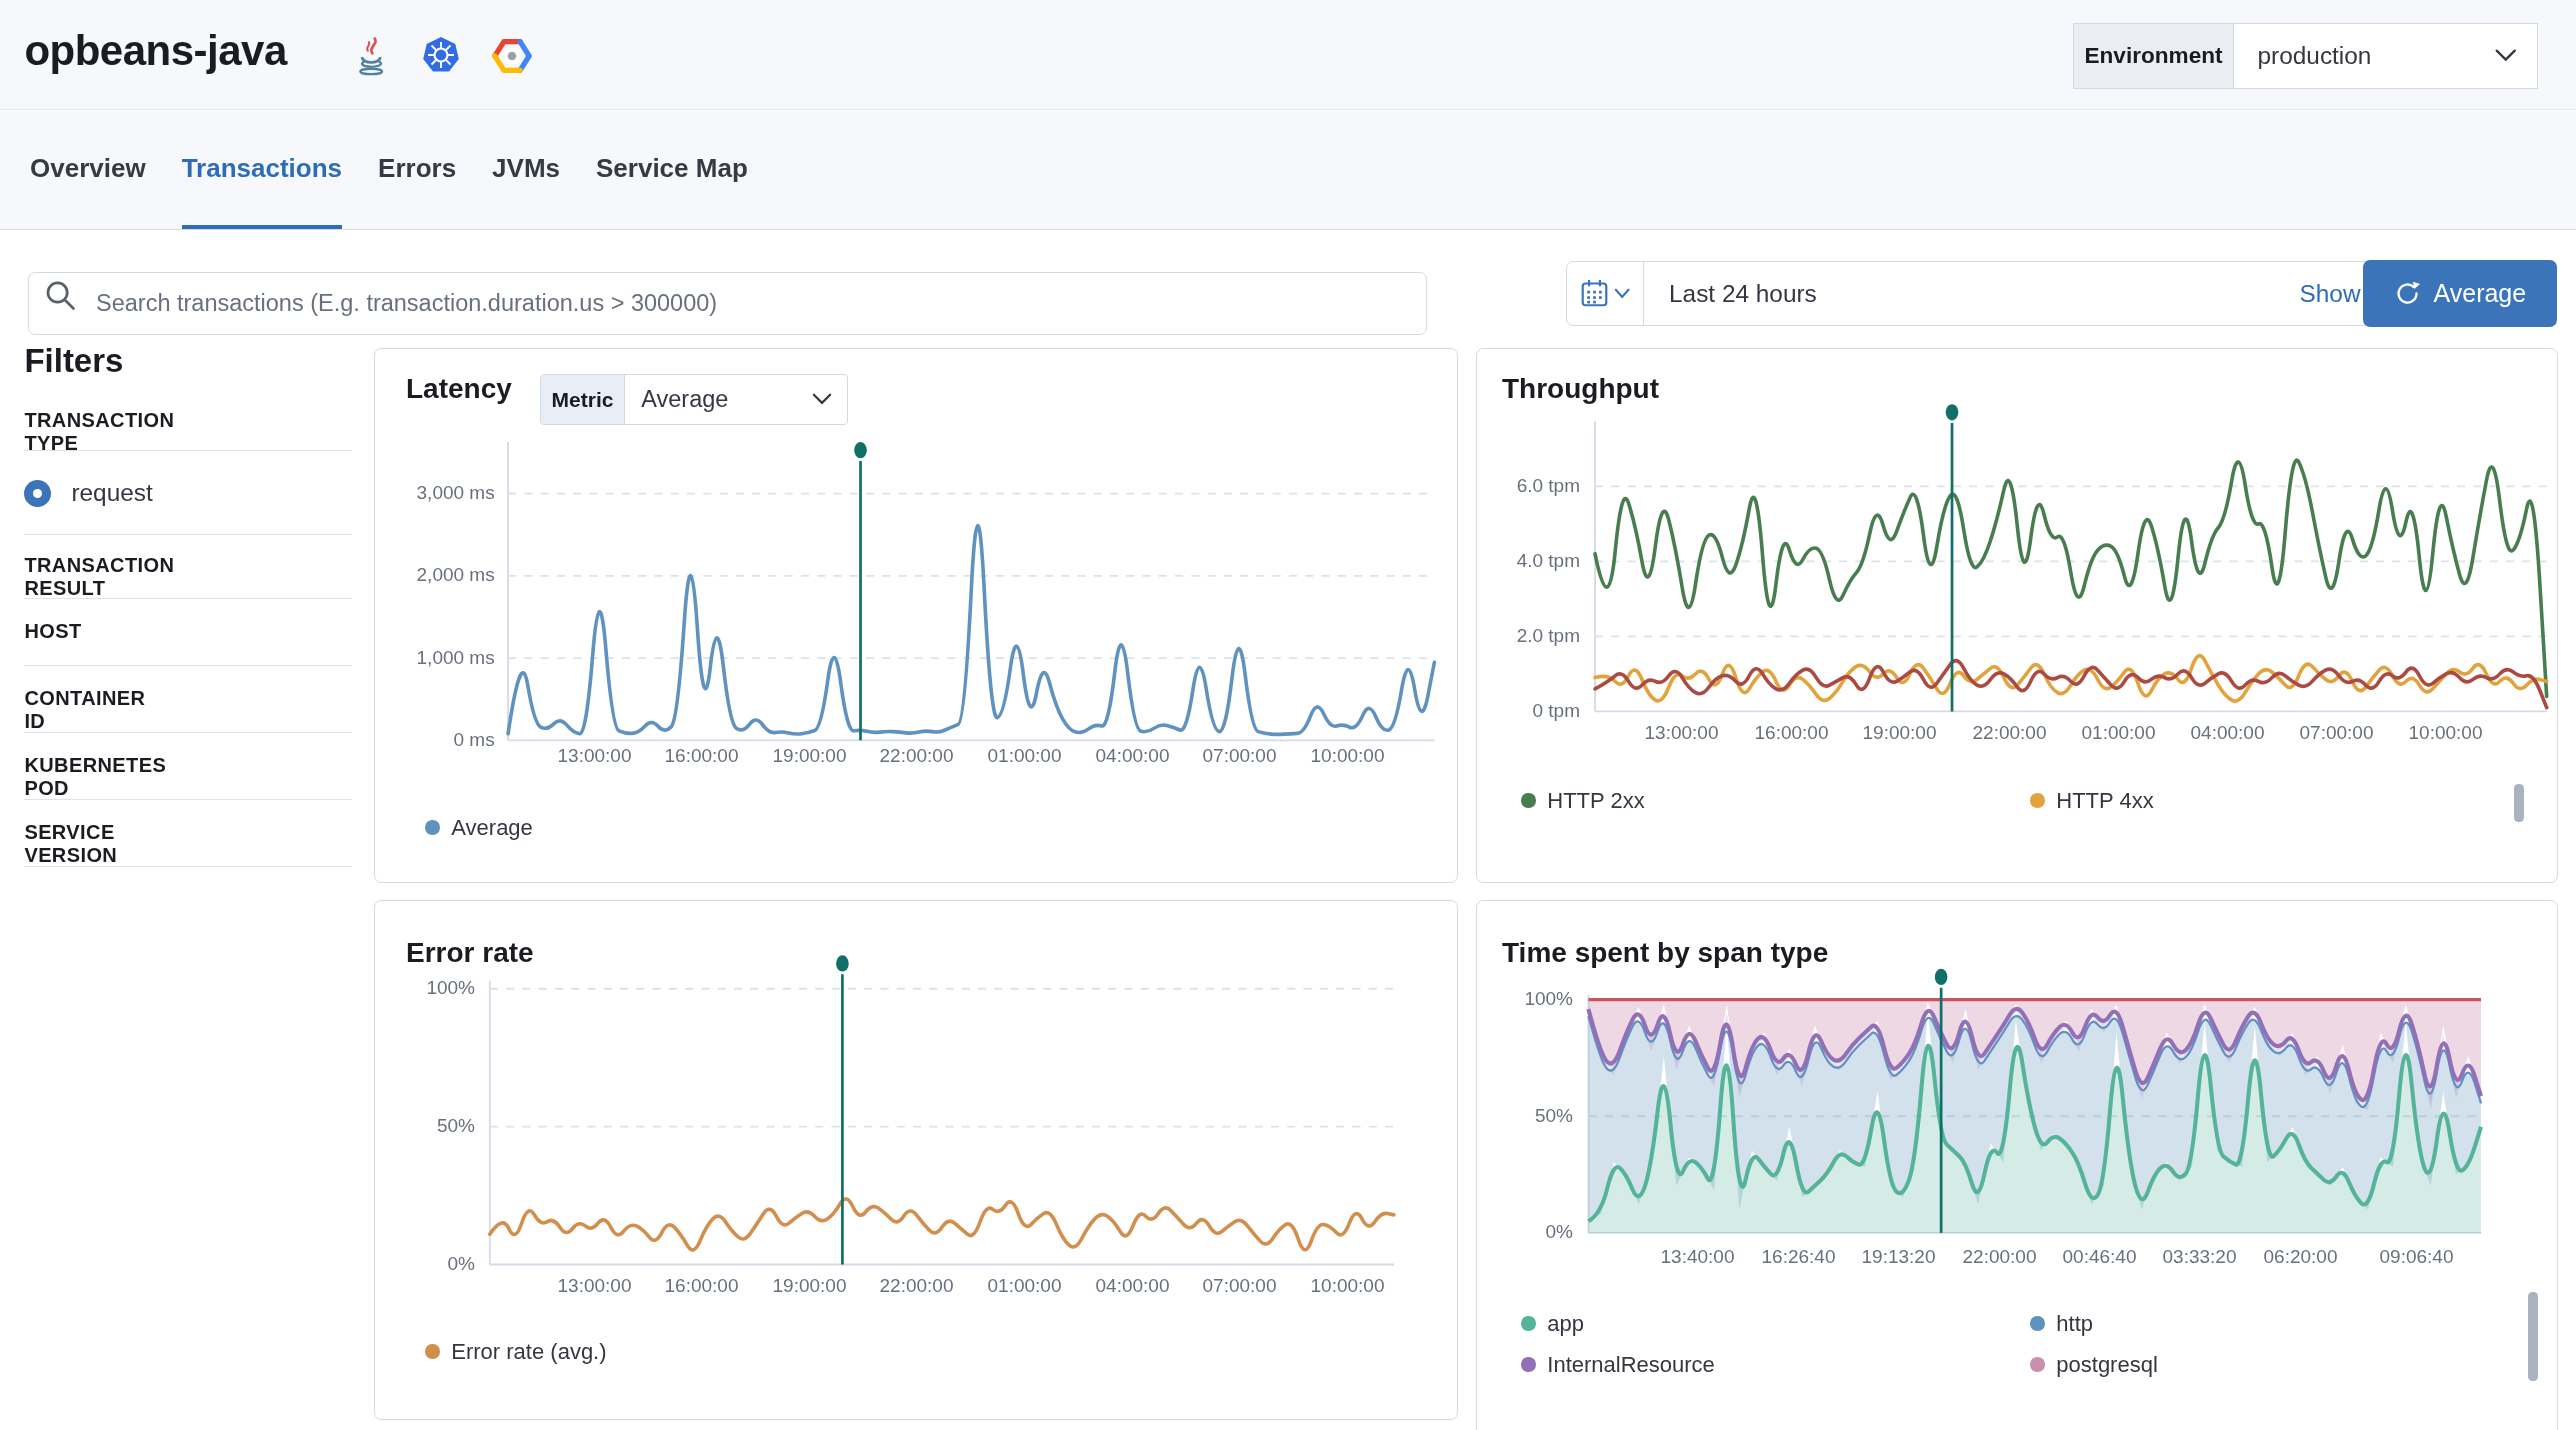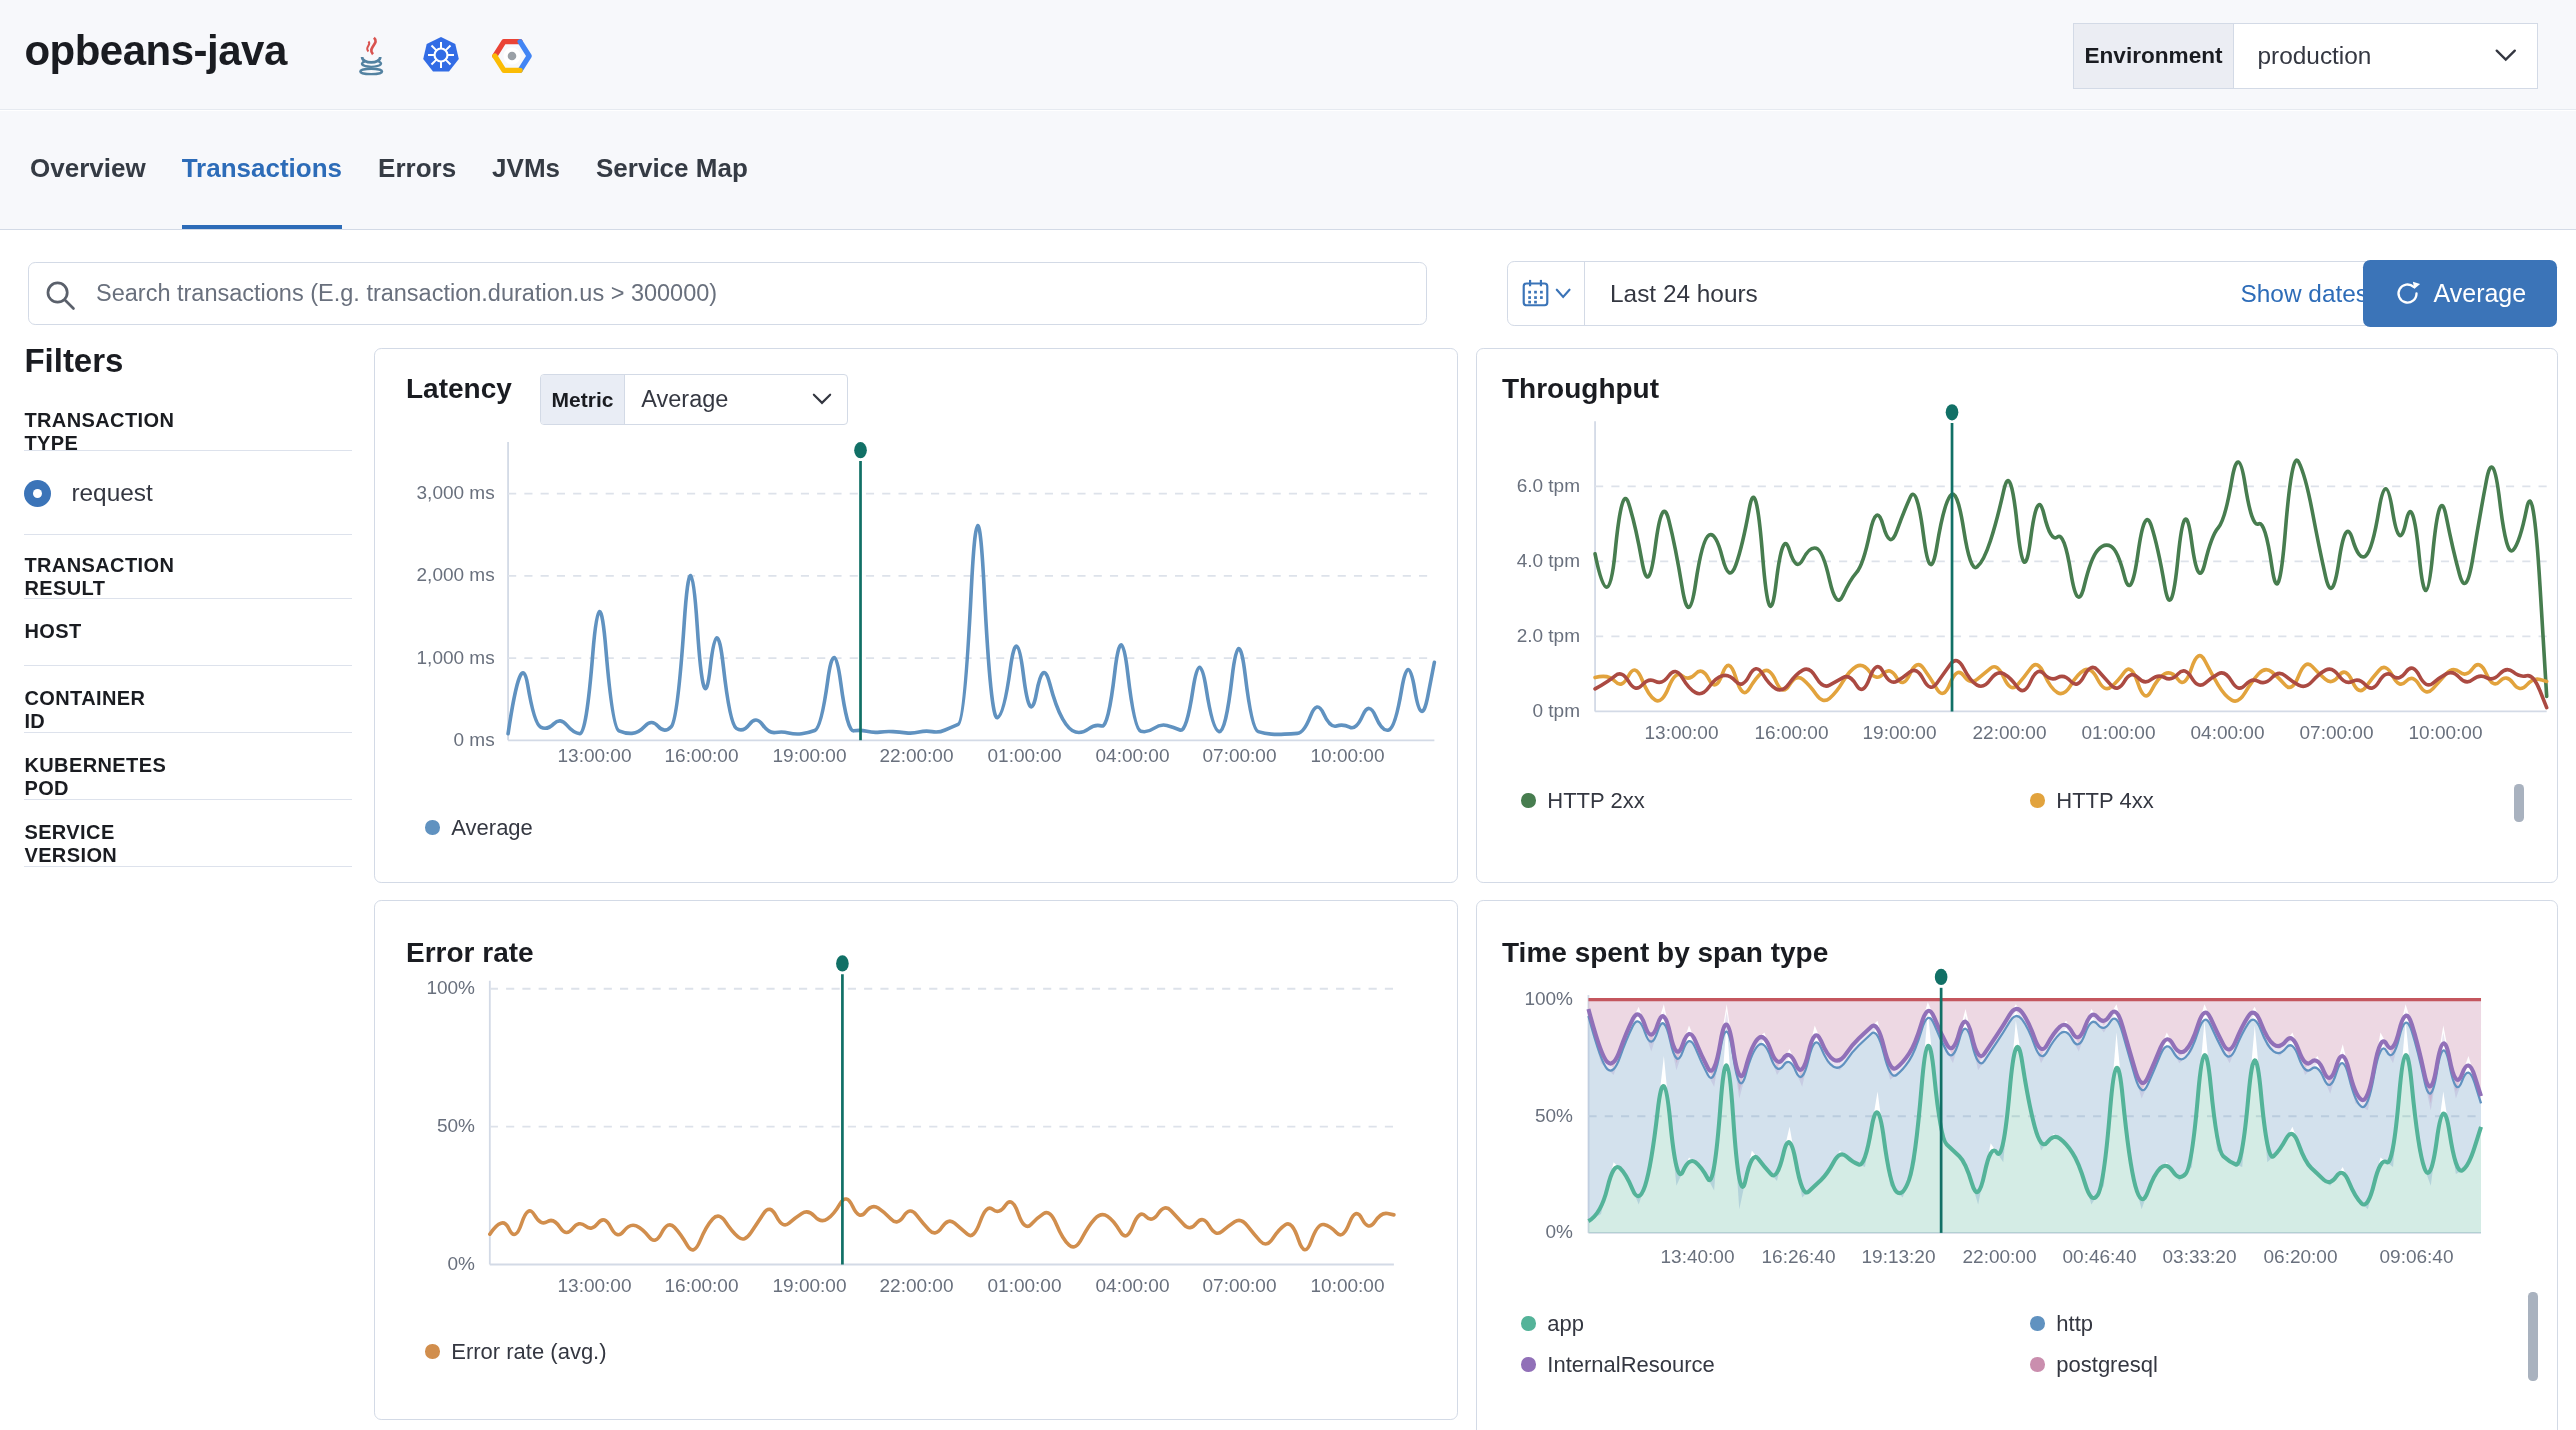--- a/index.html
+++ b/index.html
@@ -15,27 +15,27 @@
              font-size:22.6px;font-weight:600;color:#1a1c21;border-right:0.9px solid #d3dae6}
   .env-value{flex:1;display:flex;align-items:center;padding-left:23.5px;font-size:24.4px;color:#343741}
   .env-chev{display:flex;align-items:center;padding-right:20px}
   
   .tabsbar{left:0;top:111px;width:2576px;height:119px;background:#f7f8fb;border-bottom:0.9px solid #d3dae6;
            display:flex;align-items:stretch;padding-left:30px;box-sizing:border-box;gap:36px}
   .tab{display:flex;align-items:center;font-size:26px;font-weight:600;color:#353b44;
        border-bottom:4.5px solid transparent;box-sizing:border-box;cursor:pointer}
   .tab.active{color:#2d6cb8;border-bottom-color:#2d6cb8}
   
-  .search-wrap{left:28px;top:262px;width:1399px;height:63px}
+  .search-wrap{left:28px;top:272px;width:1399px;height:63px}
   .search-input{width:100%;height:100%;box-sizing:border-box;border:0.9px solid #d3dae6;border-radius:7.2px;
                 padding:0 18px 0 67px;font-size:23.5px;color:#343741;background:#fff;outline:none;
                 font-family:"Liberation Sans","DejaVu Sans",sans-serif}
   .search-input::placeholder{color:#69707d}
   .search-ico{left:44px;top:279px}
-  .dpick{left:1507px;top:261px;width:882px;height:65px;background:#fff;border:0.9px solid #d3dae6;border-radius:7.2px;
+  .dpick{left:1566px;top:261px;width:882px;height:65px;background:#fff;border:0.9px solid #d3dae6;border-radius:7.2px;
          box-sizing:border-box;display:flex;align-items:center}
   .cal-btn{width:76px;height:100%;border-right:0.9px solid #d3dae6;display:flex;align-items:center;justify-content:center;gap:5.4px;cursor:pointer}
   .time-label{margin-left:25px;font-size:24.4px;color:#343741}
   .show-dates{position:absolute;right:20px;font-size:24.4px;font-weight:500;color:#2d6cb8;cursor:pointer}
   .refresh{left:2363px;top:260px;width:194px;height:67px;background:#3b74b8;border-radius:7.2px;
            display:flex;align-items:center;justify-content:center;gap:12.7px;color:#fff;font-size:25px;font-weight:500;cursor:pointer}
   
   .f-title{left:24.4px;top:342px;font-size:33px;font-weight:600;color:#1a1c21}
   .flabel{left:24.4px;font-size:20px;font-weight:700;color:#1a1c21;letter-spacing:0.4px}
   .fdiv{left:24.4px;width:328px;height:0.9px;background:#dde2ec}

